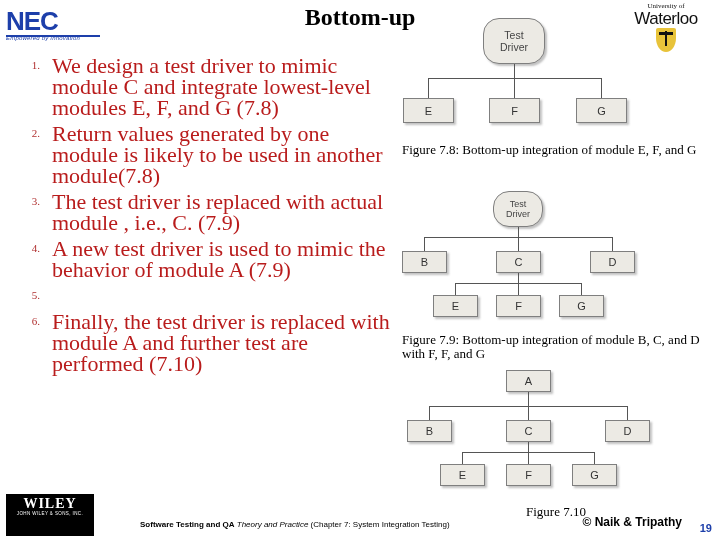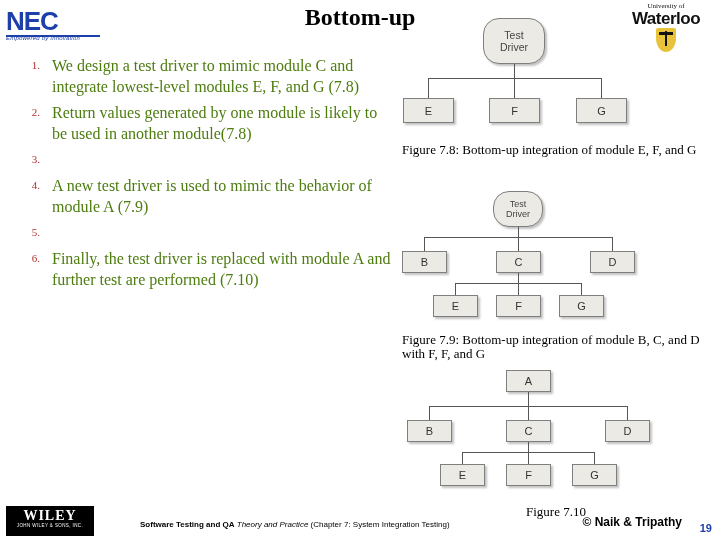--- a/index.html
+++ b/index.html
@@ -62,21 +62,21 @@
     text-align: center;
   }
   .uw-logo .uw-small {
     font-family: "Liberation Serif", serif;
     font-size: 7px;
     color: #111;
     line-height: 8px;
   }
   .uw-logo .uw-big {
     font-family: "Liberation Sans", sans-serif;
-    font-weight: bold;
+    font-weight: normal;
     font-size: 17px;
     color: #111;
     letter-spacing: -0.5px;
     line-height: 17px;
   }
   .uw-shield {
     margin: 1px auto 0 auto;
     width: 20px;
     height: 24px;
     background: #e8c33a;
@@ -133,23 +133,23 @@
     min-width: 30px;
     text-align: right;
     padding-right: 12px;
     font-family: "Liberation Serif", serif;
     font-size: 11px;
     color: #b03030;
     line-height: 21px;
   }
   .bullet .txt {
     font-family: "Liberation Serif", serif;
-    font-size: 16px;
+    font-size: 22px;
     line-height: 21px;
-    color: #4d7c0f;
+    color: #b91c1c;
   }
   .figcap {
     font-family: "Liberation Serif", serif;
     font-size: 13px;
     color: #000;
     line-height: 14px;
   }
   .diagram-wrap {
     position: relative;
   }
@@ -183,21 +183,21 @@
   }
   .edge.h { height: 1px; }
   .edge.v { width: 1px; }
 
   
   .wiley {
     position: absolute;
     left: 6px;
     bottom: 4px;
     width: 88px;
-    height: 30px;
+    height: 42px;
     background: #000;
     color: #fff;
     text-align: center;
     padding-top: 2px;
     box-sizing: border-box;
   }
   .wiley .w-name {
     font-family: "Liberation Serif", serif;
     font-size: 14px;
     font-weight: bold;
@@ -262,20 +262,21 @@
     <div class="bullet">
       <div class="num">1.</div>
       <div class="txt">We design a test driver to  mimic module C and integrate lowest-level modules E, F, and G (7.8)</div>
     </div>
     <div class="bullet">
       <div class="num">2.</div>
       <div class="txt">Return values generated by one module is likely to be used in another module(7.8)</div>
     </div>
     <div class="bullet">
       <div class="num">3.</div>
+      <div class="txt">The test driver is replaced with actual module , i.e., C. (7.9)</div>
     </div>
     <div class="bullet">
       <div class="num">4.</div>
       <div class="txt">A new test driver is used to mimic the behavior of module A (7.9)</div>
     </div>
     <div class="bullet">
       <div class="num">5.</div>
     </div>
     <div class="bullet">
       <div class="num">6.</div>

